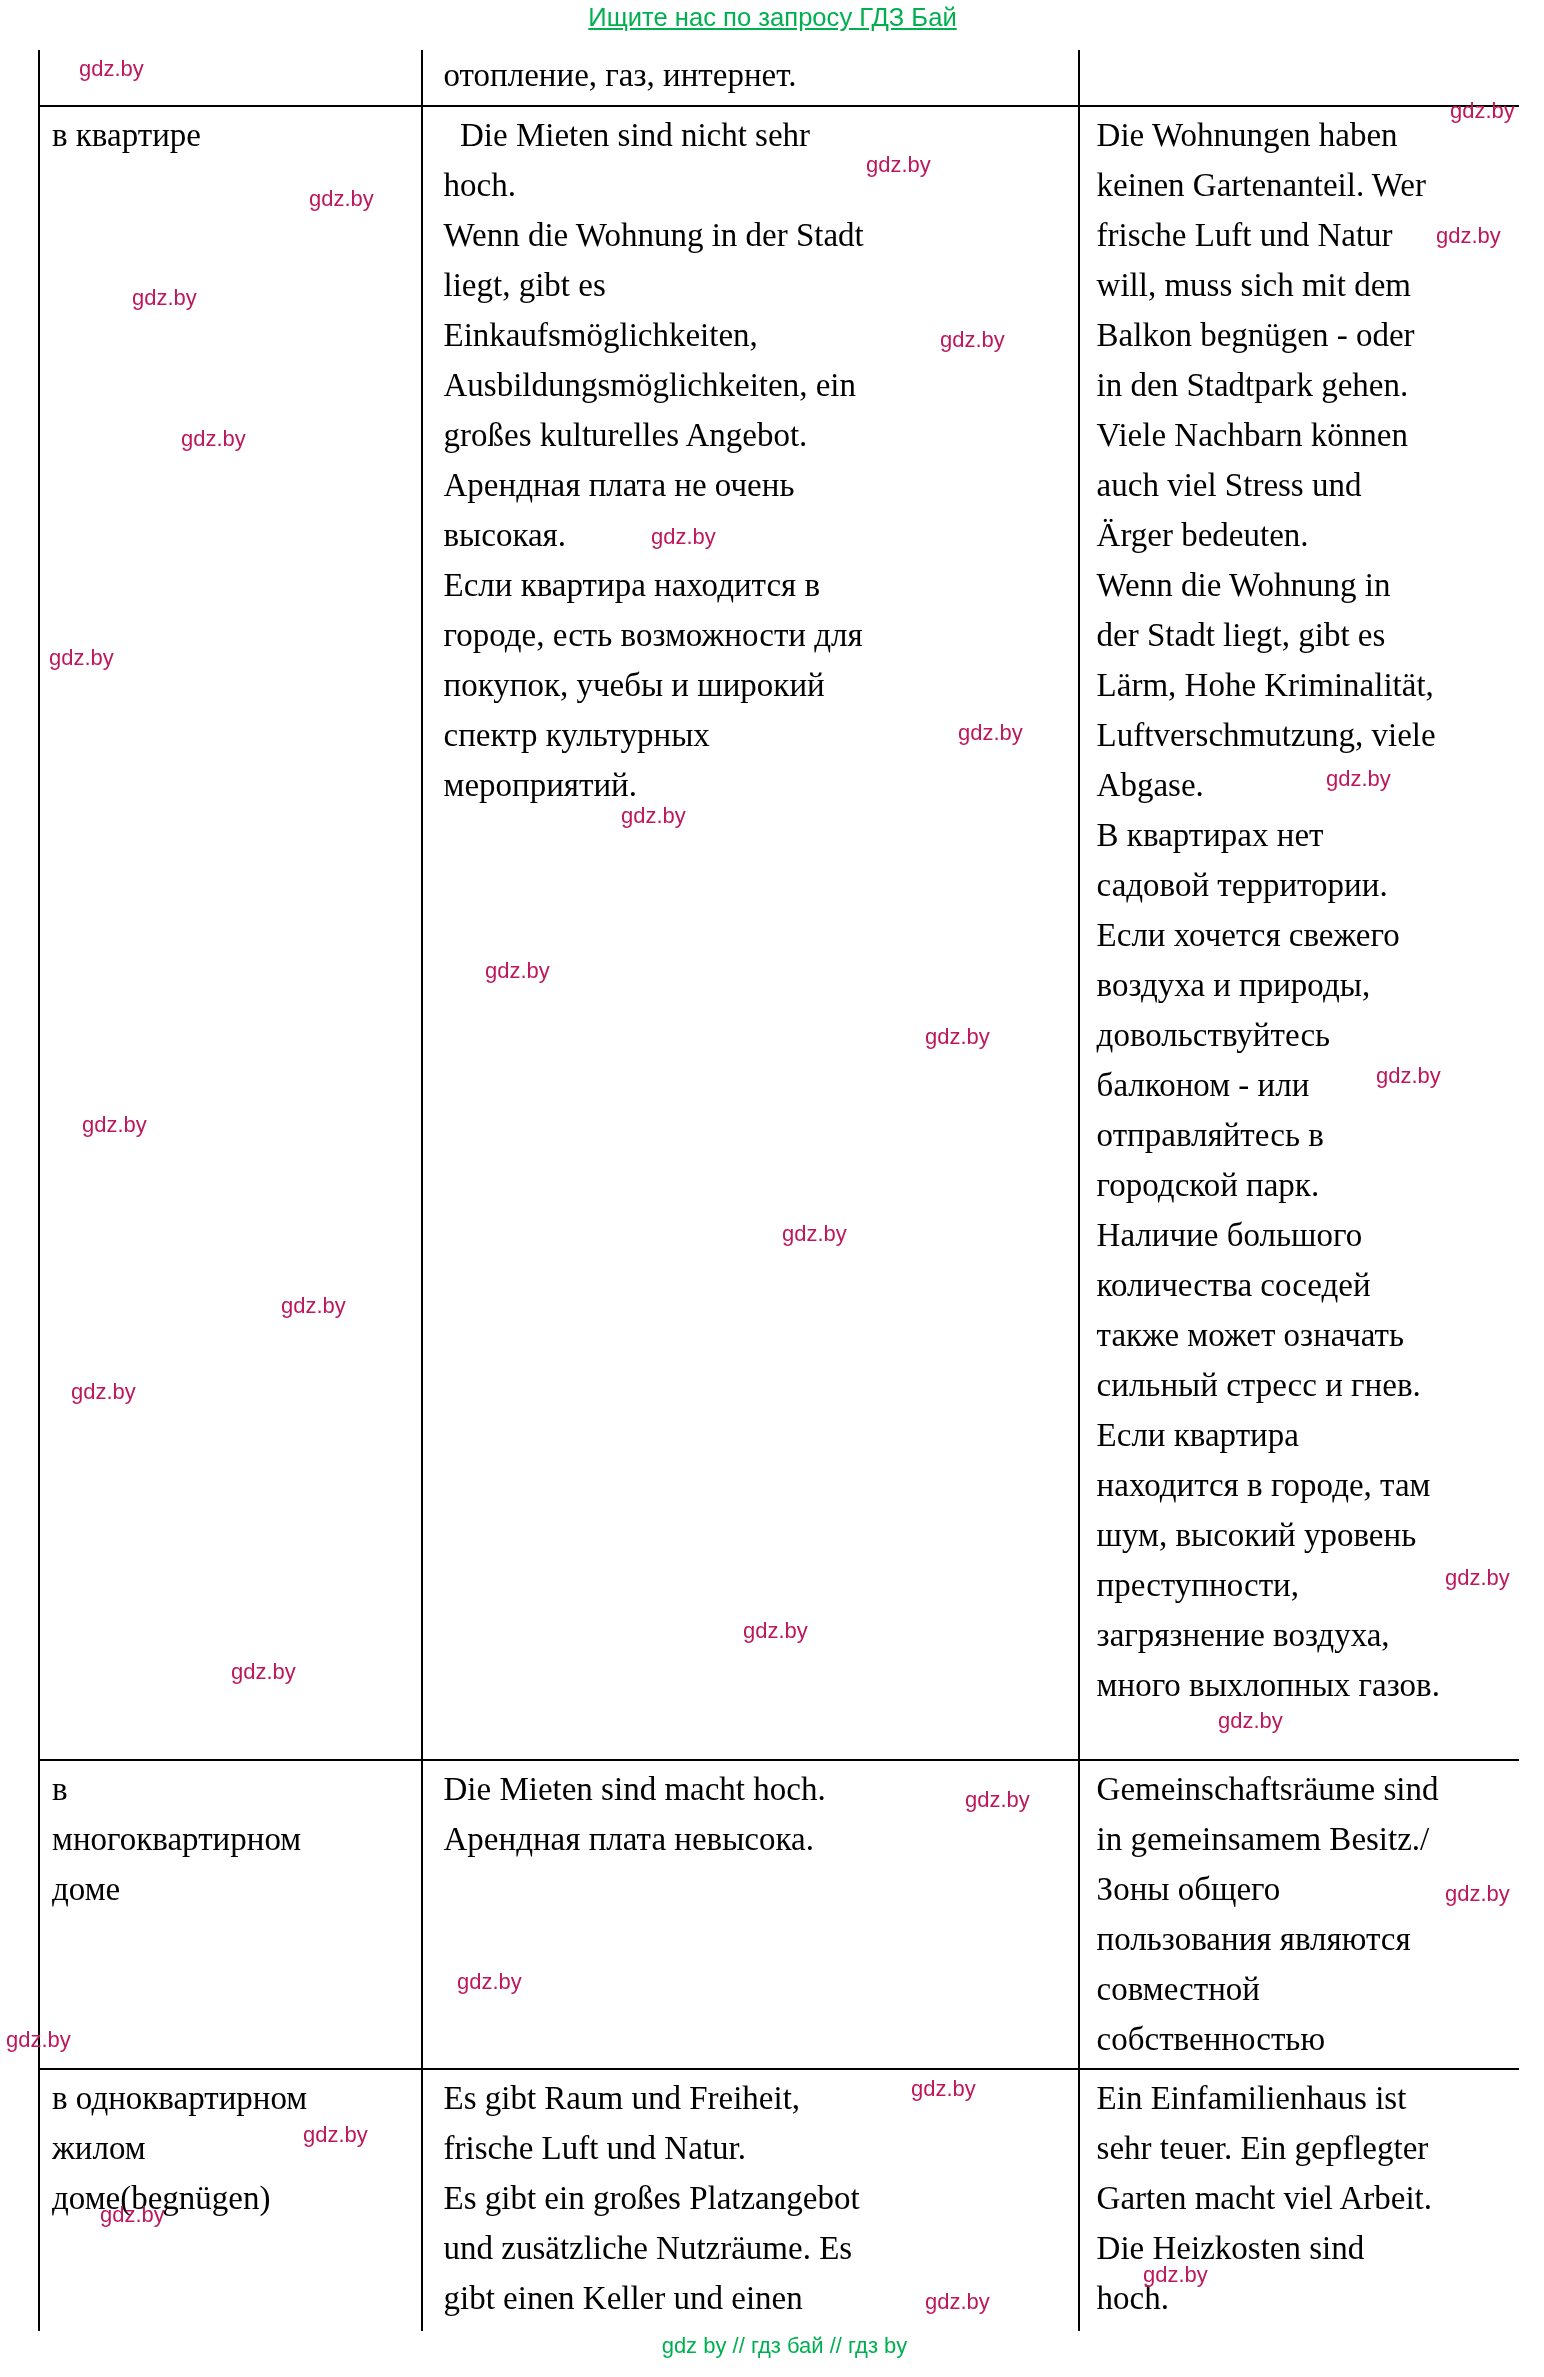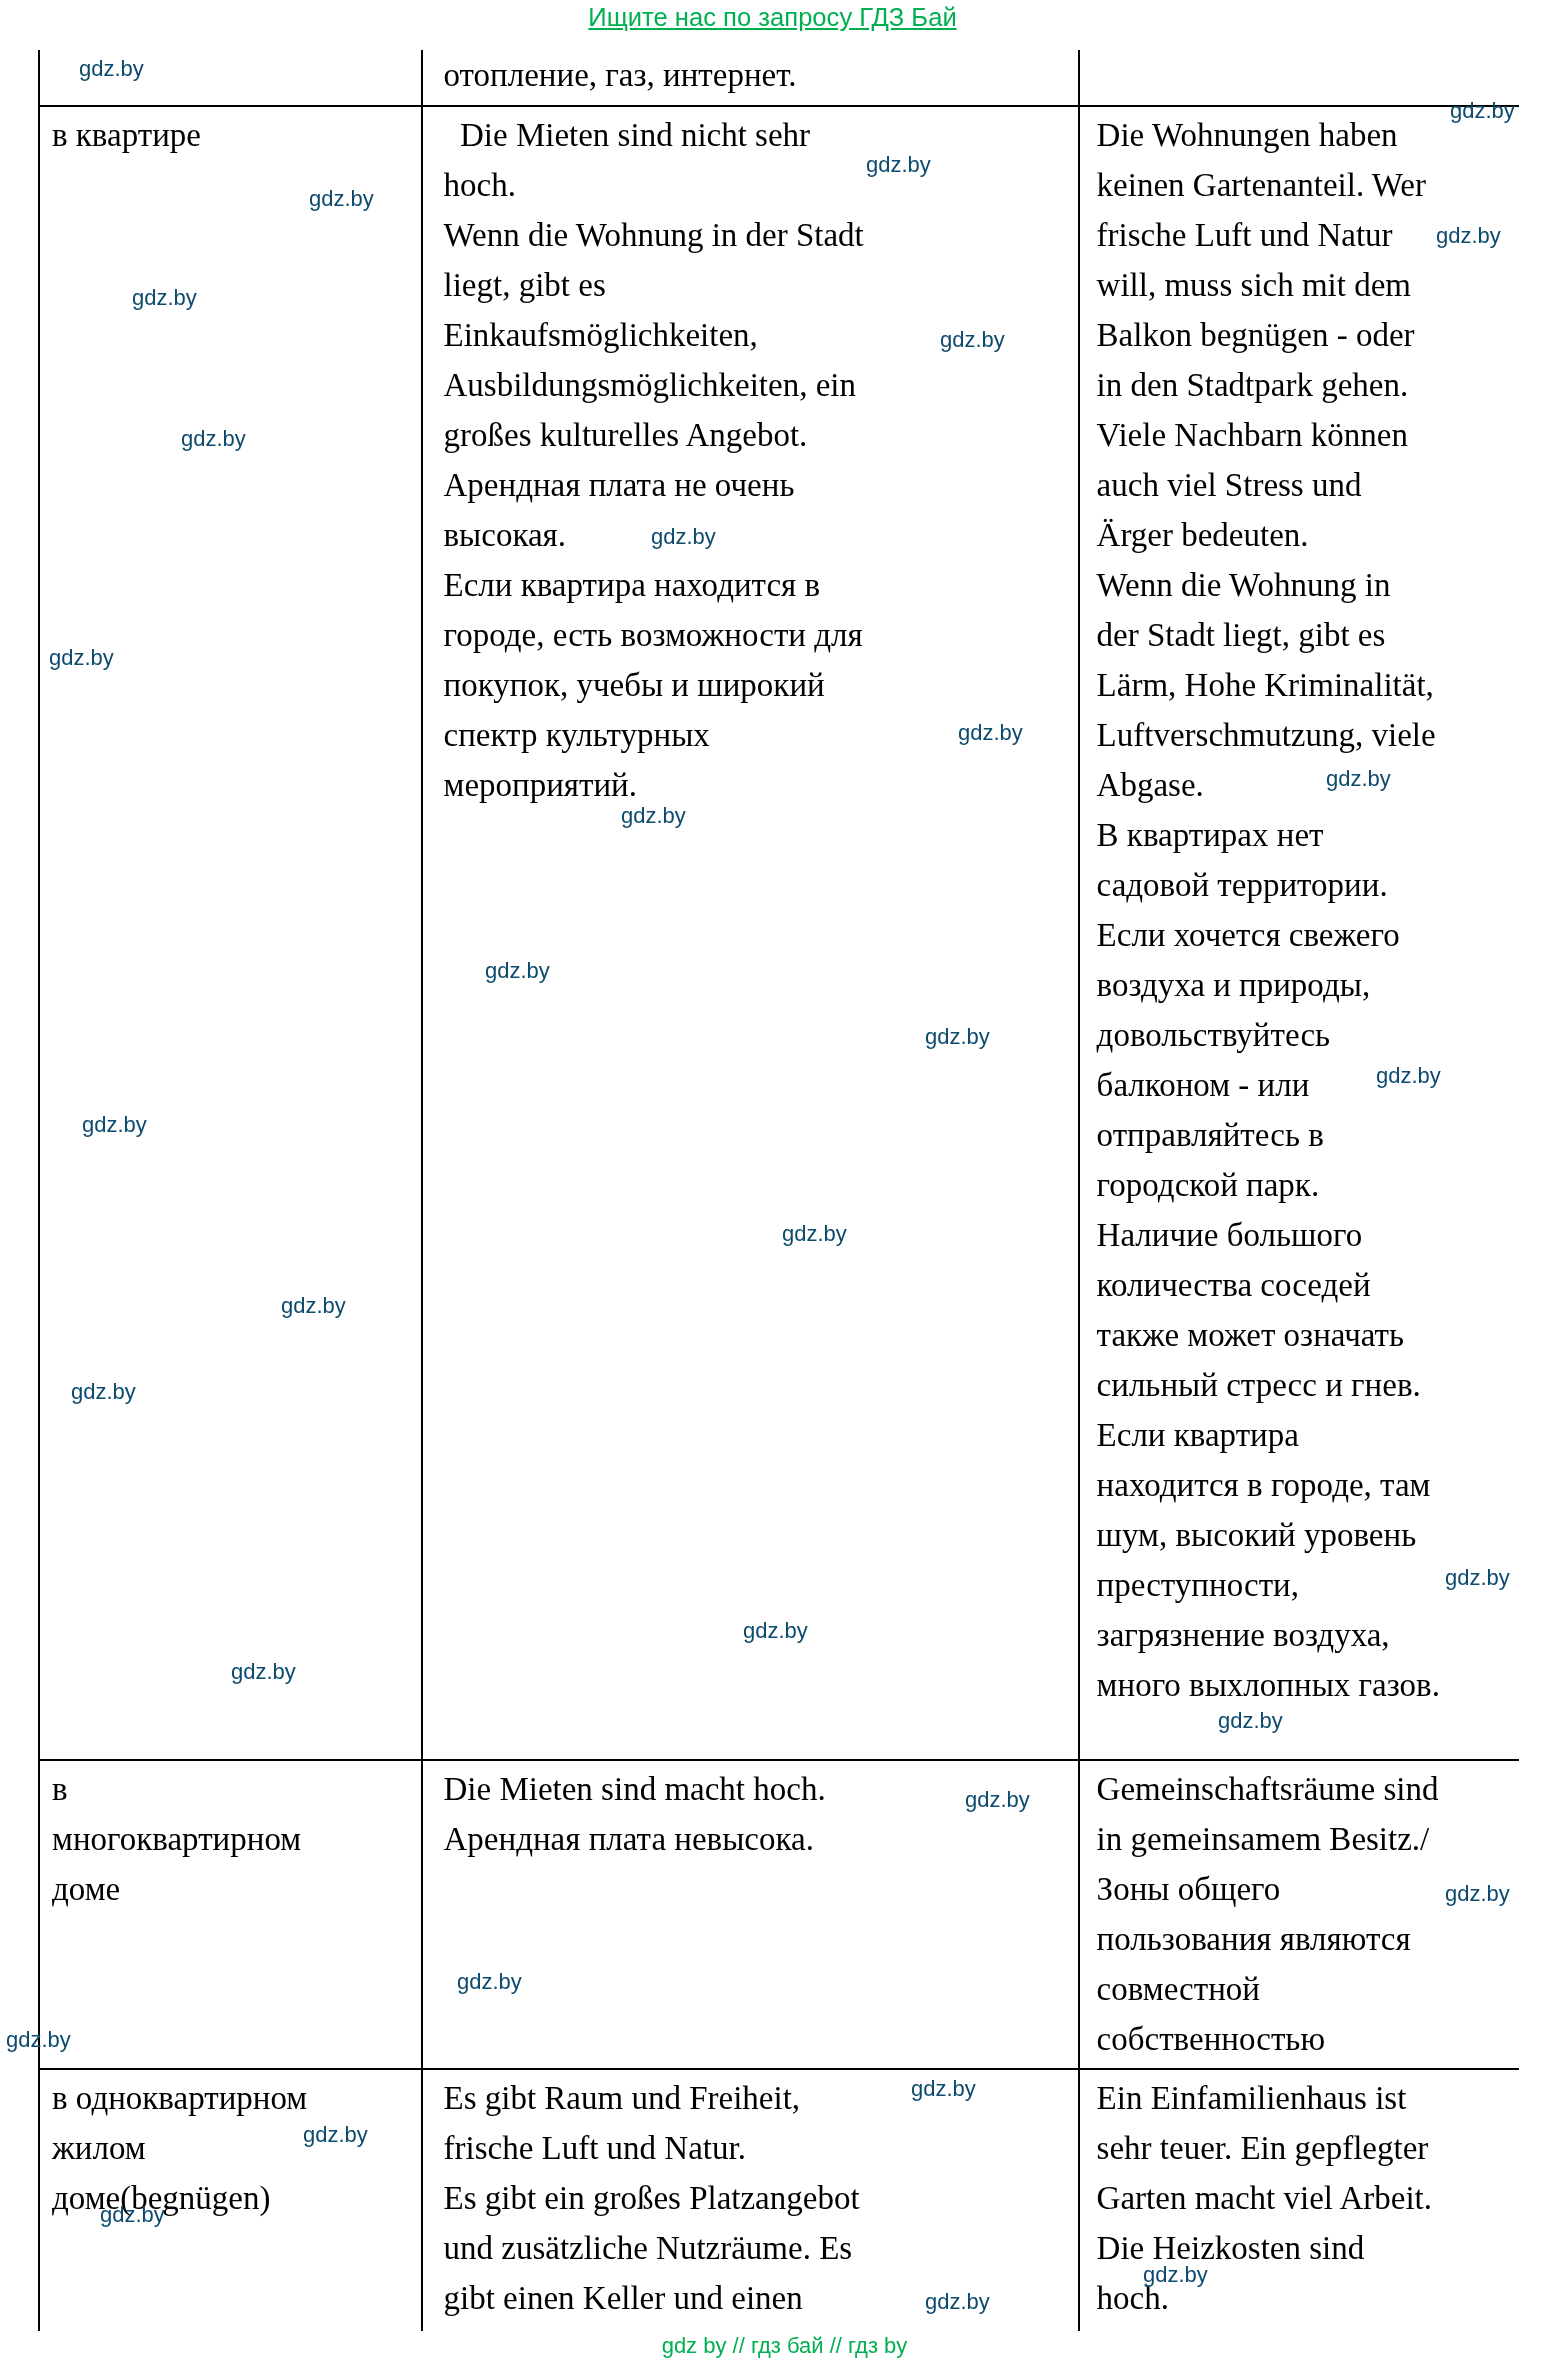--- a/index.html
+++ b/index.html
@@ -67,21 +67,21 @@
   tr.r0 td { border-top: none; padding-top: 0; }
   tr.r1 { height: 1654px; }
   tr.r2 { height: 305px; }
   tr.r3 { height: 301px; }
   .wm-layer { position: absolute; top: 0; left: 0; width: 100%; height: 100%; pointer-events: none; }
   .wm {
     position: absolute;
     font-family: "Liberation Sans", sans-serif;
     font-size: 22px;
     line-height: 24px;
-    color: #0c4a6e;
+    color: #be185d;
     white-space: nowrap;
   }
 </style>
 </head>
 <body>
 
 <div class="page">
 
   <div class="promo-banner">Ищите нас по запросу ГДЗ Бай</div>
 

